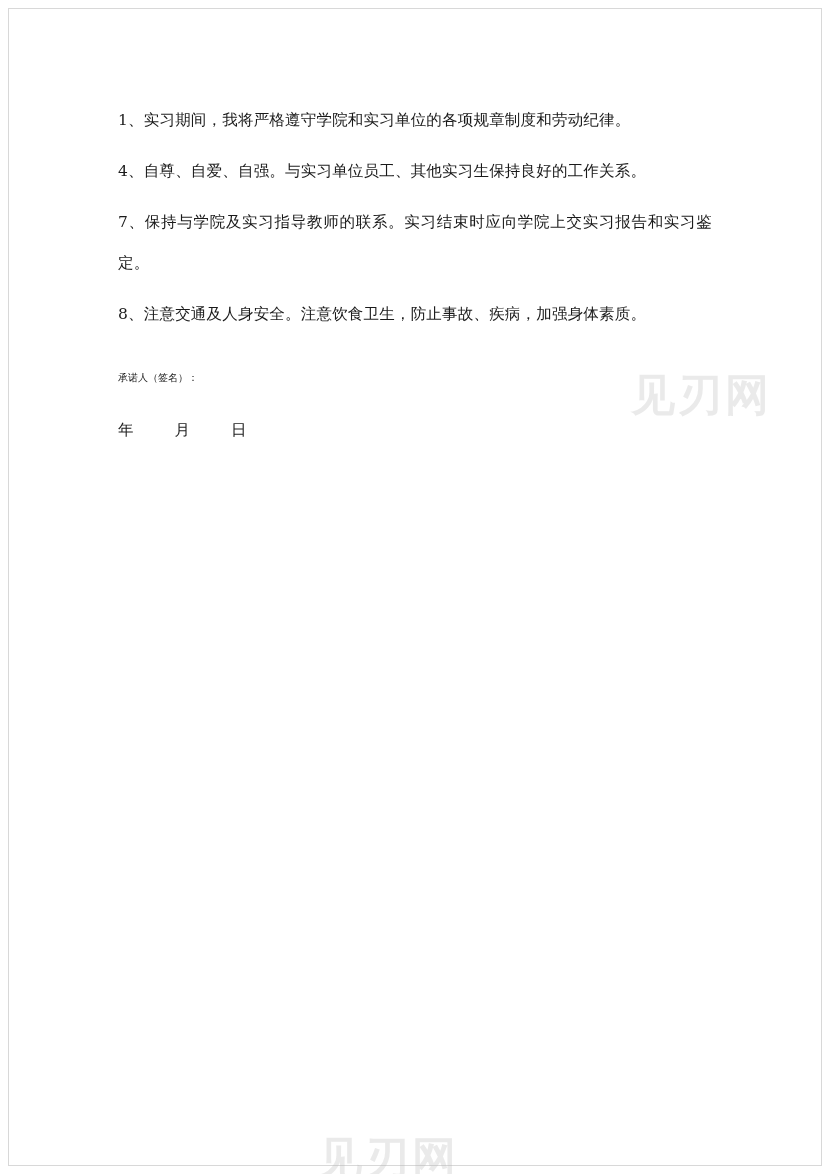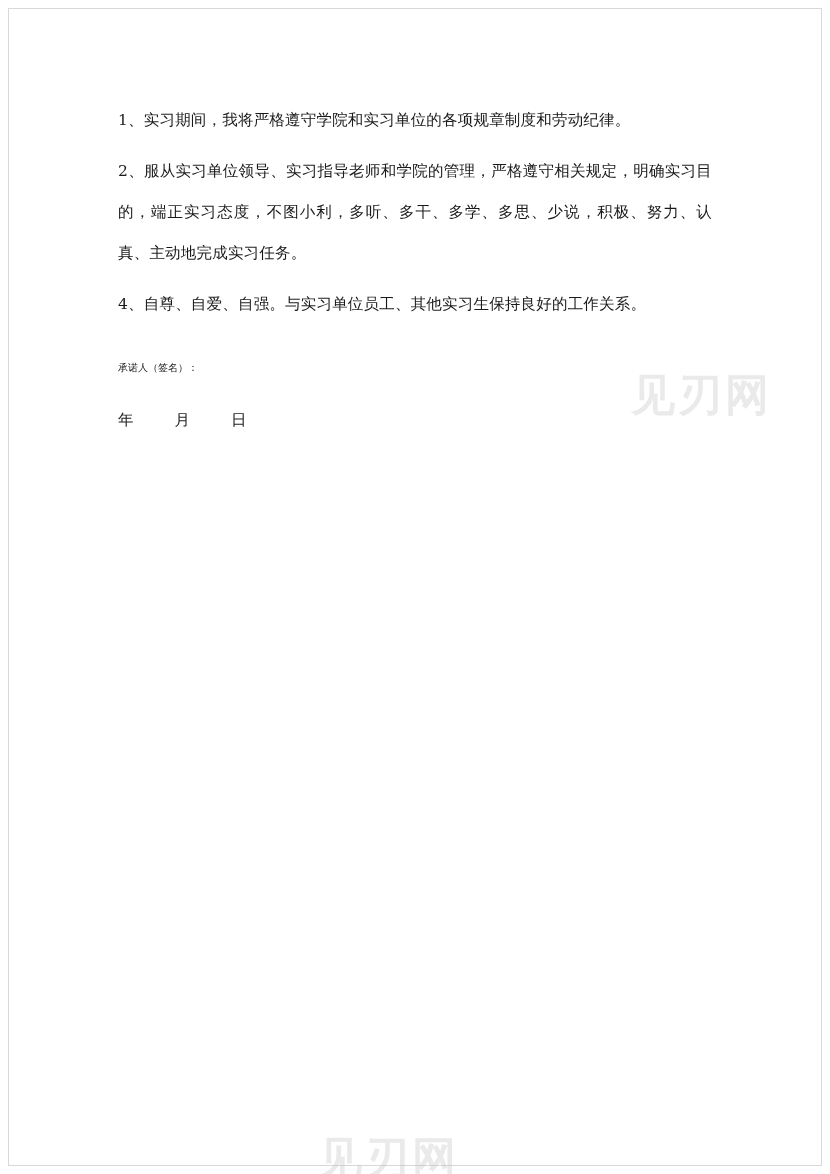--- a/index.html
+++ b/index.html
@@ -87,22 +87,23 @@
   }
 </style>
 </head>
 <body>
 
 <div class="page">
   <div class="page-border"></div>
 
   <div class="content">
     <p class="para">1、实习期间，我将严格遵守学院和实习单位的各项规章制度和劳动纪律。</p>
-    <p class="para">2、服从实习单位领导、实习指导老师和学院的管理，严格遵守相关规定，明确实习目的，端正实习态度，不图小利，多听、多干、多学、多思、少说，积极、努力、认真、主动地完成实习任务。</p>
     <p class="para">4、自尊、自爱、自强。与实习单位员工、其他实习生保持良好的工作关系。</p>
+    <p class="para">7、保持与学院及实习指导教师的联系。实习结束时应向学院上交实习报告和实习鉴定。</p>
+    <p class="para">8、注意交通及人身安全。注意饮食卫生，防止事故、疾病，加强身体素质。</p>
 
     <p class="signature">承诺人（签名）：</p>
 
     <p class="dateline">
       <span>年</span>
       <span>月</span>
       <span>日</span>
     </p>
   </div>
 

